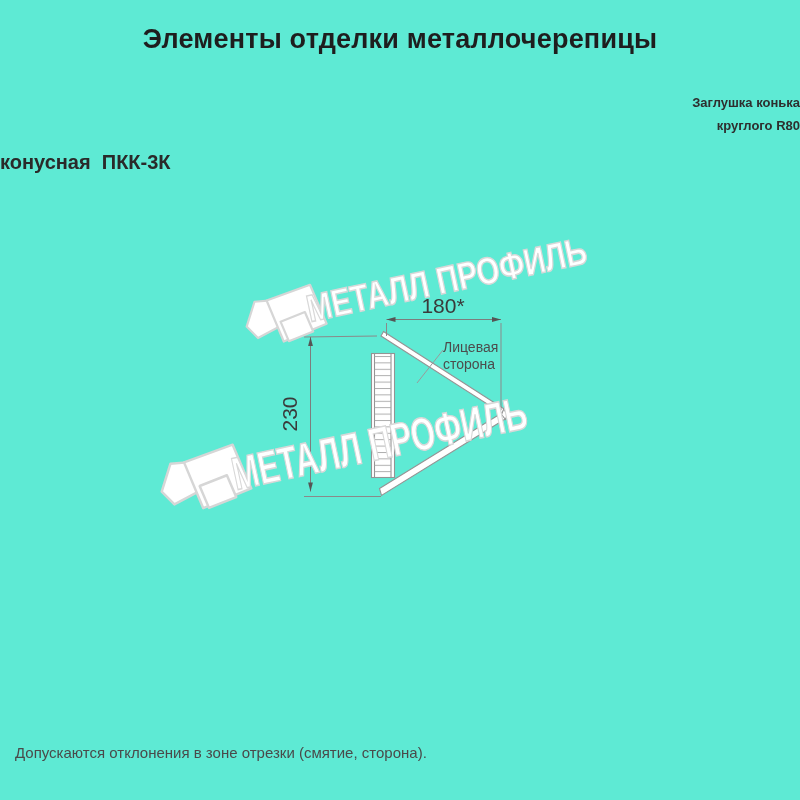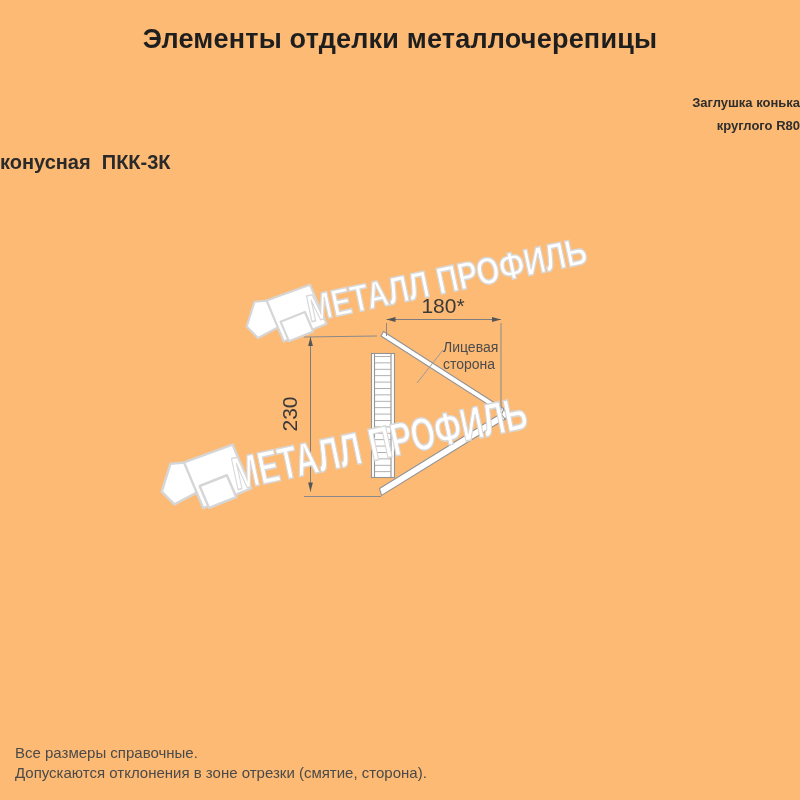--- a/index.html
+++ b/index.html
@@ -8,21 +8,21 @@
     width: 800px;
     height: 800px;
     background: #ffffff;
     overflow: hidden;
     font-family: "Liberation Sans", sans-serif;
   }
   .stage {
     position: relative;
     width: 800px;
     height: 800px;
-    background: #fdba74;
+    background: #5eead4;
   }
   .title {
     position: absolute;
     top: 24px;
     left: 0;
     width: 800px;
     text-align: center;
     font-size: 27px;
     font-weight: 700;
     color: #1e1e1e;
@@ -148,17 +148,16 @@
 
     <g>
       <use href="#mp-logo-def" transform="translate(238,302) rotate(-15)"></use>
       <text class="wm-text" transform="translate(310,322) rotate(-12)" font-size="38" textLength="285" lengthAdjust="spacingAndGlyphs">МЕТАЛЛ ПРОФИЛЬ</text>
       <use href="#mp-logo-def" transform="translate(152,464) rotate(-15) scale(1.12)"></use>
       <text class="wm-text" transform="translate(236,490) rotate(-12)" font-size="46" textLength="300" lengthAdjust="spacingAndGlyphs">МЕТАЛЛ ПРОФИЛЬ</text>
     </g>
   </svg>
 
   <div class="footer">
-    <div>Все размеры справочные.</div>
     <div>Допускаются отклонения в зоне отрезки (смятие, сторона).</div>
   </div>
 
 </div>
 
 </body></html>

